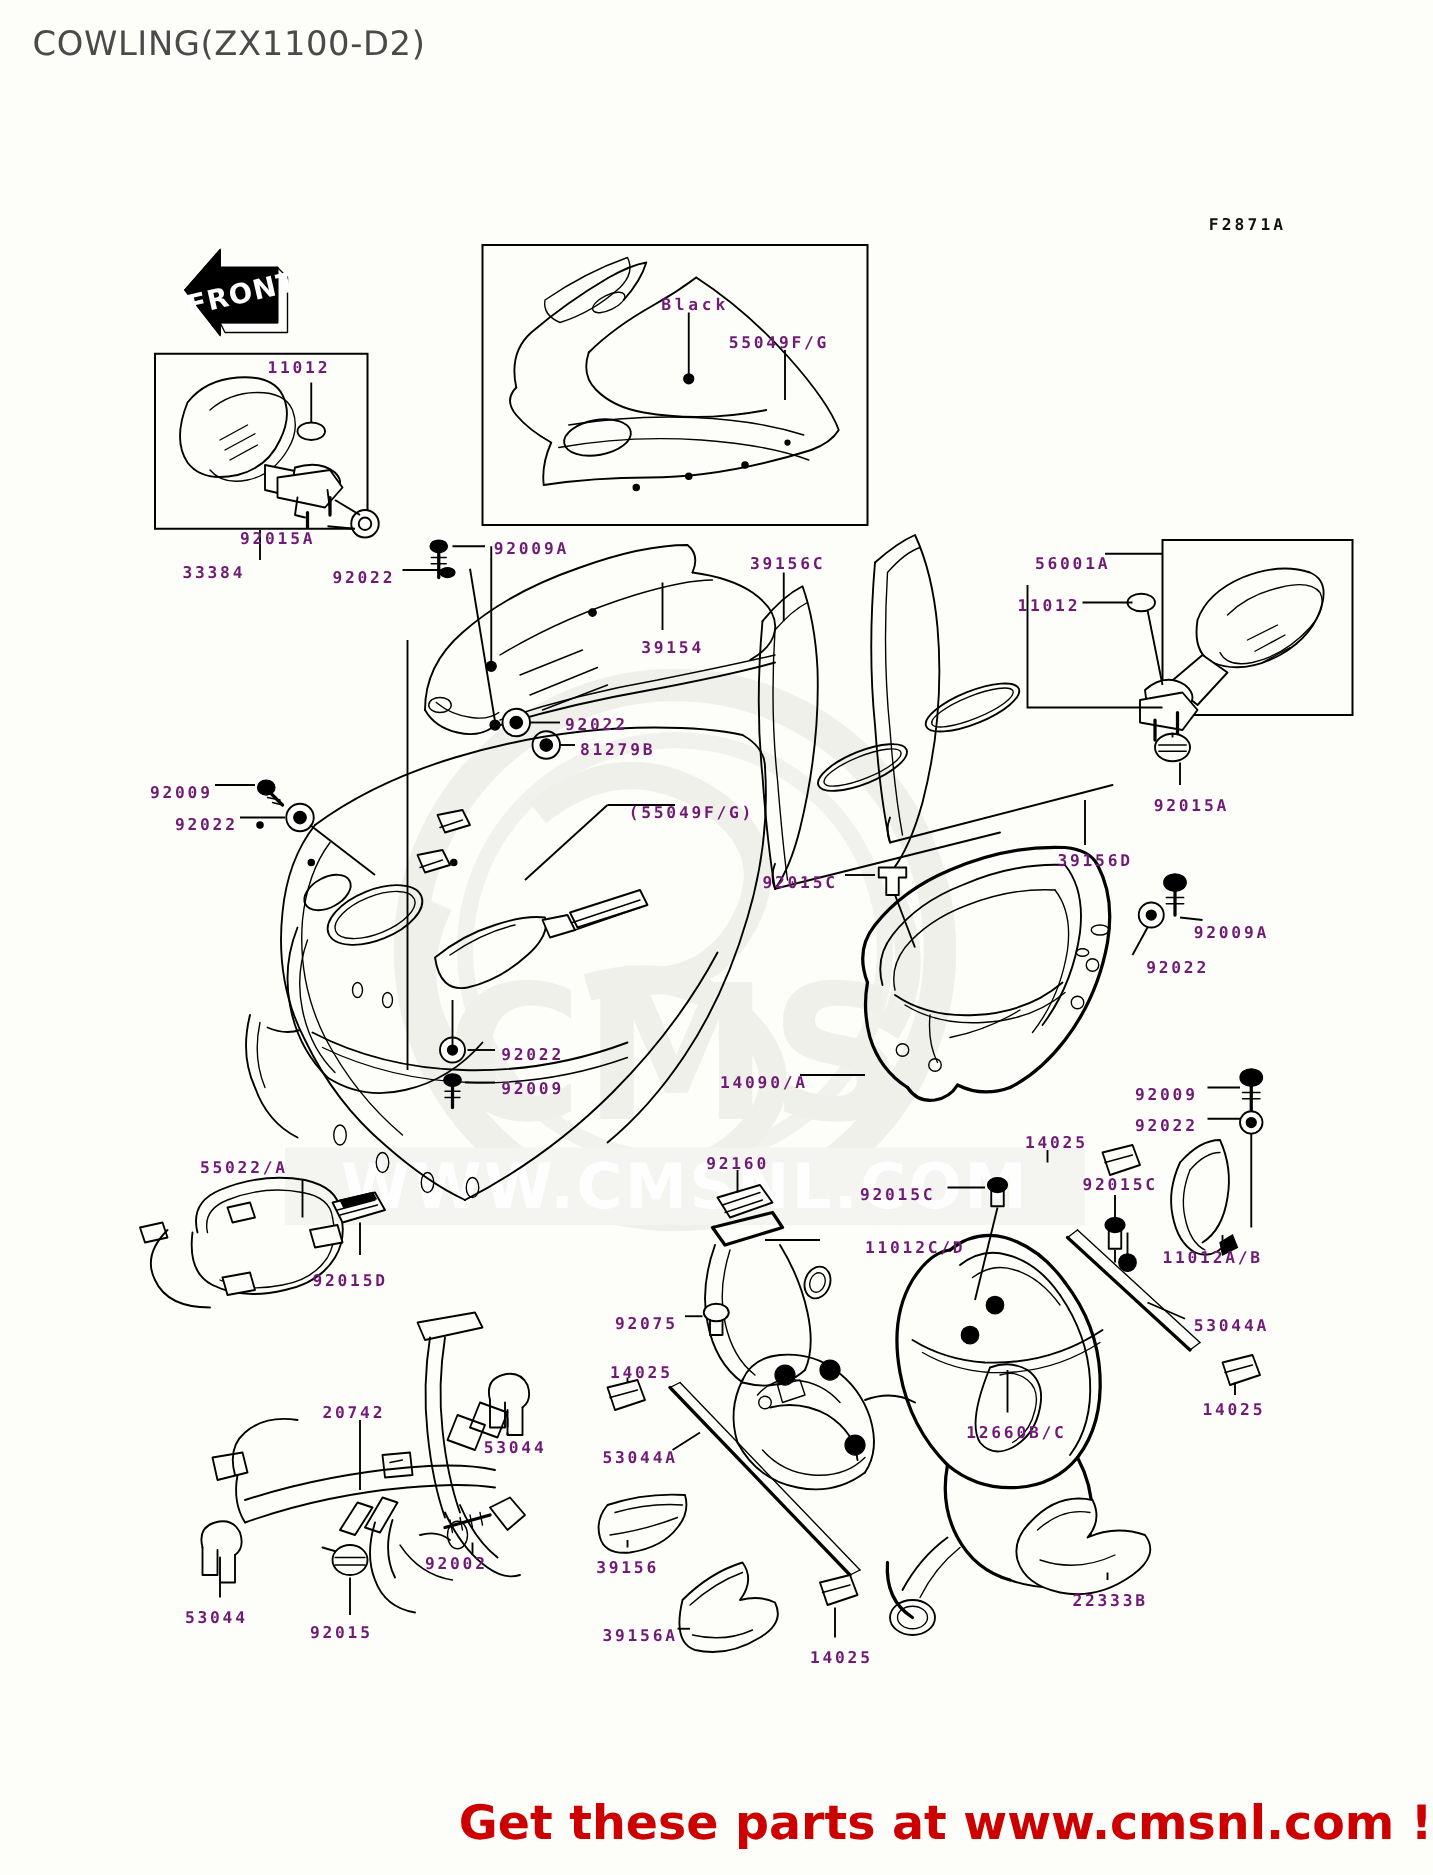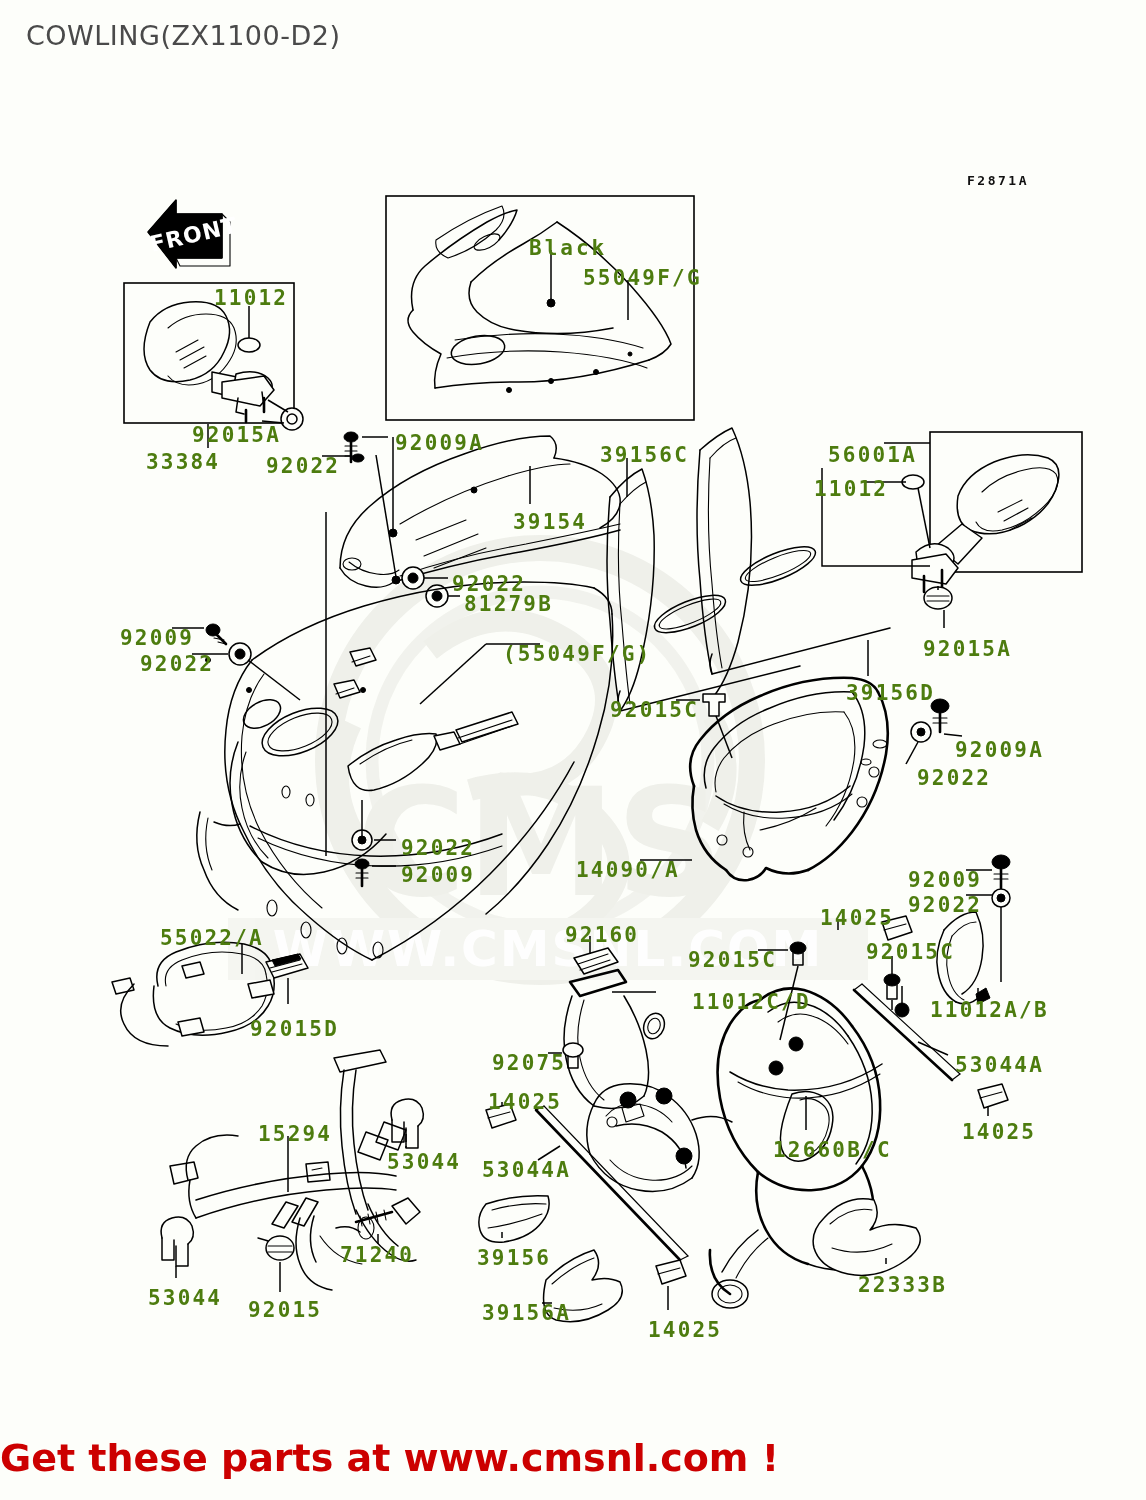--- a/index.html
+++ b/index.html
@@ -25,33 +25,33 @@
   
   #fcode{
     position:absolute;left:967px;top:173px;
     font-size:13px;letter-spacing:2.5px;font-weight:700;color:#111;
     font-family:"DejaVu Sans Mono","Liberation Mono",monospace;
   }
 
   
   #footer{
     position:absolute;left:0;top:1436px;width:1146px;
-    text-align:left;
+    text-align:right;
     font-size:38px;font-weight:700;color:#cc0000;
     font-family:"DejaVu Sans","Liberation Sans",sans-serif;
     letter-spacing:0px;
   }
 
   
   .lbl{
     position:absolute;
     font-family:"DejaVu Sans Mono","Liberation Mono",monospace;
-    font-size:21px;
+    font-size:13px;
     font-weight:700;
-    color:#4d7c0f;
+    color:#701a75;
     letter-spacing:2.2px;
     white-space:nowrap;
     line-height:1;
   }
 
   
   #art{position:absolute;left:0;top:0;width:1146px;height:1500px;}
   #wm{position:absolute;left:0;top:0;width:1146px;height:1500px;}
 
   .ln{fill:none;stroke:#000;stroke-width:1.5;stroke-linecap:round;stroke-linejoin:round;}
@@ -604,26 +604,26 @@
     <div class="lbl" style="left:565px;top:925px">92160</div>
     <div class="lbl" style="left:688px;top:950px">92015C</div>
     <div class="lbl" style="left:866px;top:942px">92015C</div>
     <div class="lbl" style="left:930px;top:1000px">11012A/B</div>
     <div class="lbl" style="left:250px;top:1019px">92015D</div>
     <div class="lbl" style="left:692px;top:992px">11012C/D</div>
     <div class="lbl" style="left:955px;top:1055px">53044A</div>
     <div class="lbl" style="left:492px;top:1053px">92075</div>
     <div class="lbl" style="left:488px;top:1092px">14025</div>
     <div class="lbl" style="left:962px;top:1122px">14025</div>
-    <div class="lbl" style="left:258px;top:1124px">15294</div>
+    <div class="lbl" style="left:258px;top:1124px">20742</div>
     <div class="lbl" style="left:387px;top:1152px">53044</div>
     <div class="lbl" style="left:482px;top:1160px">53044A</div>
     <div class="lbl" style="left:773px;top:1140px">12660B/C</div>
     <div class="lbl" style="left:477px;top:1248px">39156</div>
-    <div class="lbl" style="left:340px;top:1245px">71240</div>
+    <div class="lbl" style="left:340px;top:1245px">92002</div>
     <div class="lbl" style="left:148px;top:1288px">53044</div>
     <div class="lbl" style="left:248px;top:1300px">92015</div>
     <div class="lbl" style="left:482px;top:1303px">39156A</div>
     <div class="lbl" style="left:648px;top:1320px">14025</div>
     <div class="lbl" style="left:858px;top:1275px">22333B</div>
   </div>
 
   <div id="footer">Get these parts at www.cmsnl.com !</div>
 
 </div>

